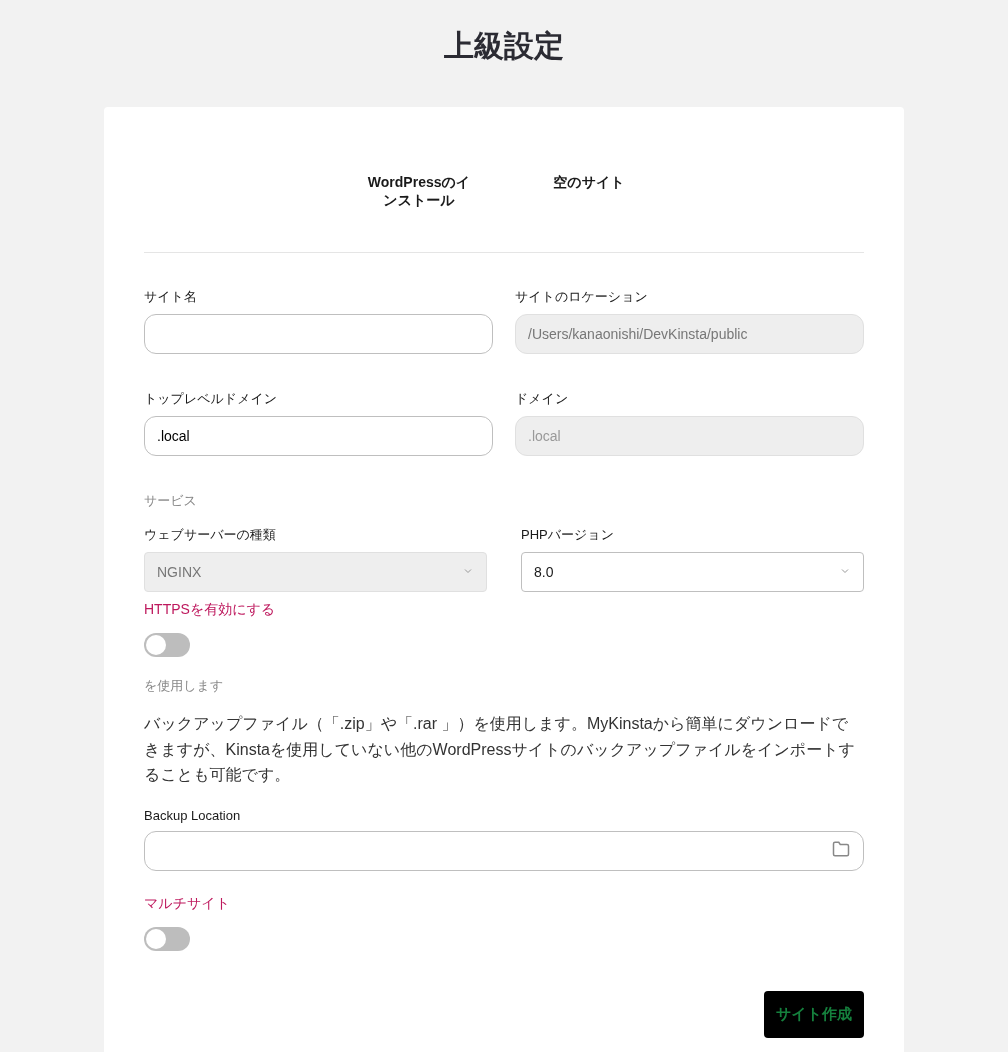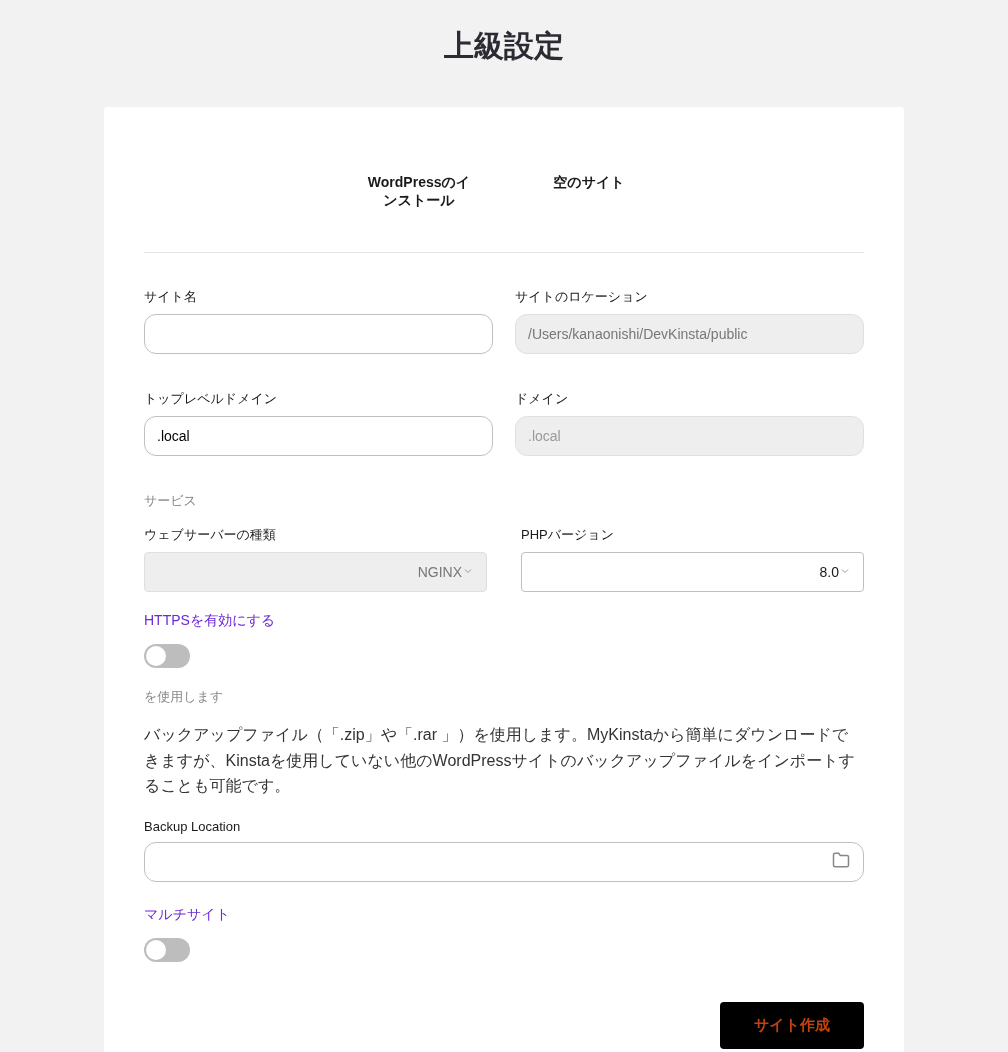--- a/index.html
+++ b/index.html
@@ -81,43 +81,43 @@
     .select {
       position: relative;
       width: 100%;
       height: 40px;
       border: 1px solid #bfbfbf;
       border-radius: 4px;
       padding: 0 12px;
       font-size: 14px;
       display: flex;
       align-items: center;
-      justify-content: flex-end;
+      justify-content: space-between;
       background: #fff;
       cursor: pointer;
     }
     .select .chev {
       color: #999;
       font-size: 14px;
     }
     .section-heading {
       font-size: 13px;
       color: #888;
       margin-top: 20px;
       margin-bottom: 16px;
     }
     .row3 {
       display: flex;
       gap: 34px;
-      margin-bottom: 20px;
+      margin-bottom: 9px;
     }
     .row3 .field { flex: 1; }
     .toggle-label {
       font-size: 14px;
-      color: #6d28d9;
+      color: #be185d;
       margin-bottom: 14px;
     }
     .toggle {
       width: 46px;
       height: 24px;
       border-radius: 12px;
       background: #bdbdbd;
       position: relative;
       cursor: pointer;
     }
@@ -146,24 +146,24 @@
       transform: translateY(-50%);
       color: #888;
     }
     .submit-row {
       display: flex;
       justify-content: flex-end;
       margin-top: 40px;
     }
     .submit-btn {
       background: #000;
-      color: #c2410c;
+      color: #15803d;
       border: none;
       border-radius: 4px;
-      padding: 14px 34px;
+      padding: 14px 12px;
       font-size: 15px;
       font-weight: 600;
       cursor: pointer;
     }
     ::placeholder { color: #999; }
   </style>
 </head>
 <body>
 
 <h1 class="page-title">上級設定</h1>

